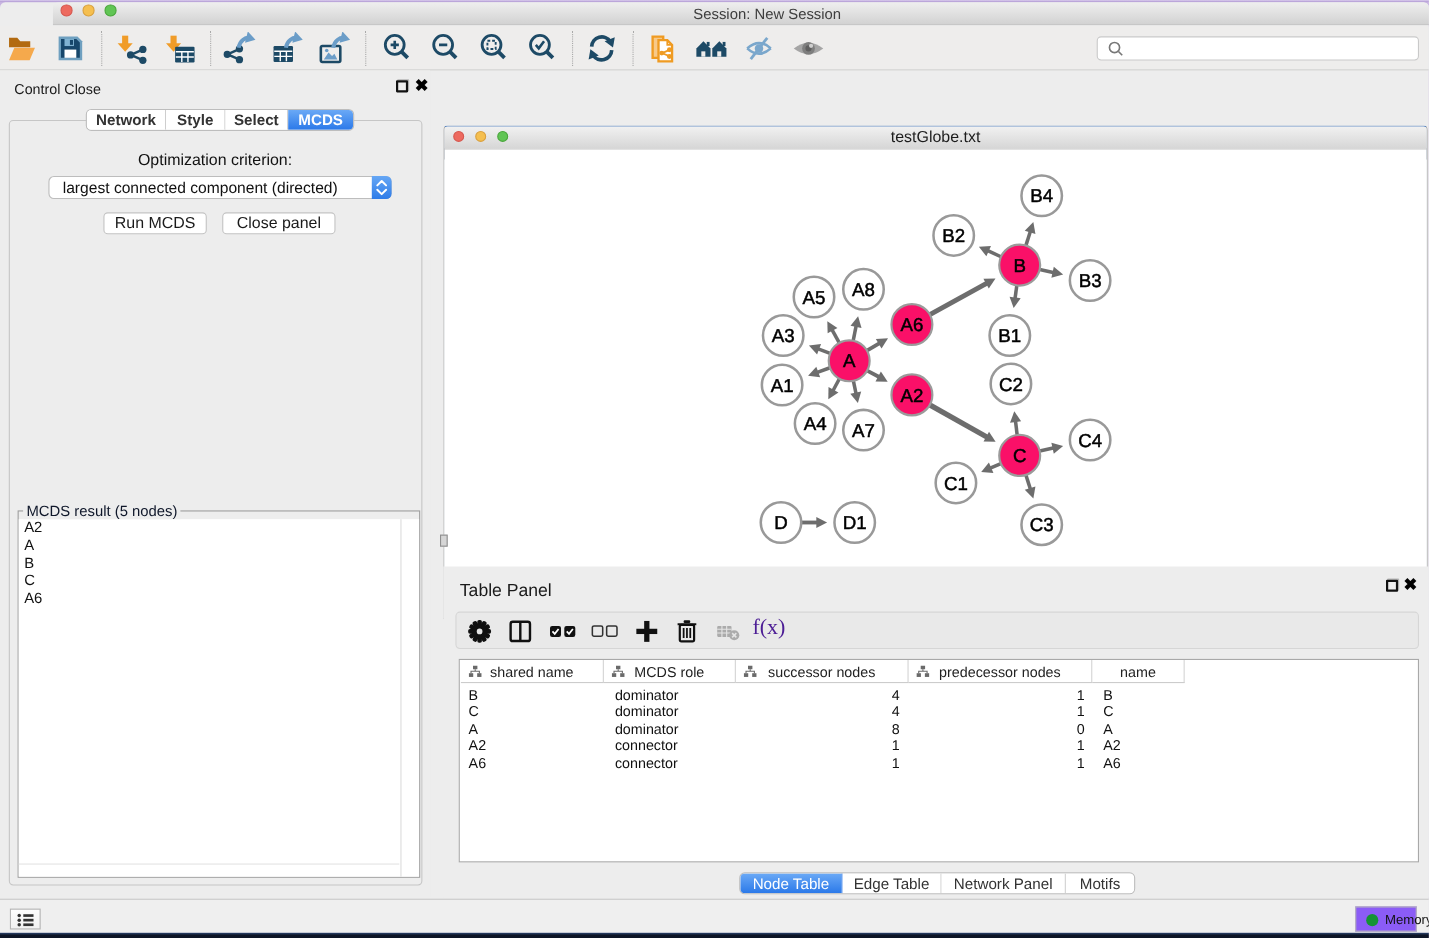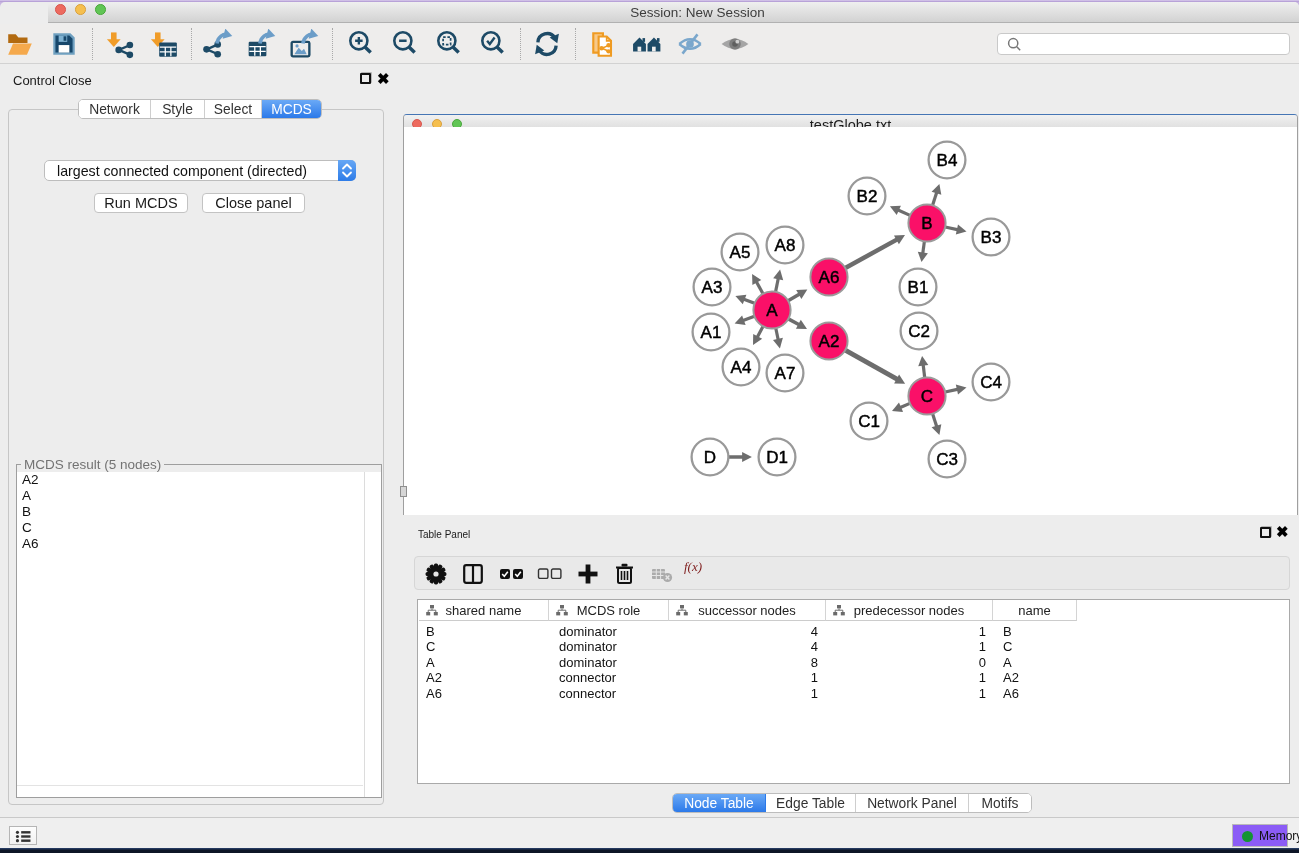--- a/index.html
+++ b/index.html
@@ -23,52 +23,52 @@
 #cpanel { position:absolute; left:0; top:62px; width:391px; height:752px; background:#ededed; }
 #cp-title { position:absolute; left:13px; top:9px; font-size:13px; color:#1a1a1a; }
 .float-ic { position:absolute; width:11px; height:11px; border:2px solid #111; border-radius:1px; box-shadow:1px -1px 0 #b5b5b5; }
 .close-ic { position:absolute; font-size:15px; font-weight:bold; color:#000; line-height:12px; }
 #cp-pane { position:absolute; left:8px; top:45px; width:376px; height:696px; border:1px solid #c6c6c6; border-radius:4px; background:#ededed; }
 
 .seg { position:absolute; display:flex; height:20px; border:1px solid #bdbdbd; border-radius:5px; background:#fff; overflow:hidden; font-size:13.8px; color:#333; }
 .seg div { display:flex; align-items:center; justify-content:center; height:100%; border-right:1px solid #cecece; background:#fff; }
 .seg div:last-child { border-right:none; }
 .seg div.sel { background:linear-gradient(#6aa9f6,#2b79e9); color:#fff; border-right-color:#2b79e9; }
-#cp-tabs { left:78px; top:35px; }
+#cp-tabs { left:78px; top:35px;font-weight:bold; }
 #optlabel { position:absolute; left:0; top:74px; width:391px; text-align:center; font-size:14.5px; color:#111; }
 #combo { position:absolute; left:44px; top:96px; width:312px; height:21px; background:#fff; border:1px solid #bdbdbd; border-radius:5px; }
 #combo .ctext { position:absolute; left:12px; top:2px; font-size:14.2px; color:#111; }
 #combo .spin { position:absolute; right:-1px; top:-1px; width:18px; height:21px; background:linear-gradient(#66a7f5,#2e7ce8); border-radius:0 5px 5px 0; }
 #combo .spin svg { position:absolute; left:3px; top:3px; }
 .btn { position:absolute; height:20px; background:#fff; border:1px solid #c3c3c3; border-radius:4px; font-size:14.5px; color:#1a1a1a; text-align:center; line-height:19px; }
 #btn-run { left:94px; top:129px; width:94px; }
 #btn-close { left:202px; top:129px; width:103px; }
 
 #mcds-fs { position:absolute; left:16px; top:393px; width:366px; height:341px; }
 #mcds-border { position:absolute; left:0; top:7px; width:366px; height:334px; border:1px solid #9e9e9e; }
-#mcds-label { position:absolute; left:5px; top:0; background:#ededed; padding:0 3px; font-size:13.5px; color:#737373;text-align:right; }
+#mcds-label { position:absolute; left:5px; top:0; background:#ededed; padding:0 3px; font-size:13.5px; color:#0f172a;text-align:right; }
 #mcds-list { position:absolute; left:1px; top:15px; width:364px; height:325px; background:#fff; font-size:13.5px; color:#111; }
 #mcds-list .it { padding-left:5px; height:16px; line-height:16px; }
 #mcds-vtrack { position:absolute; right:17px; top:15px; width:0; height:325px; border-left:1px solid #dcdcdc; }
 #mcds-htrack { position:absolute; left:1px; bottom:12px; width:346px; height:0; border-top:1px solid #e3e3e3; }
 
 #gwin { position:absolute; left:403px; top:64px; width:895px; height:449px; border:1px solid #9f9f9f; border-top:1px solid #4575b4; border-radius:4px 4px 0 0; background:#fff; box-shadow:inset 0 0 0 0.5px rgba(70,117,180,0.35);margin-top:48px; }
 #gwin-title { position:absolute; left:0; top:0; width:100%; height:21px; background:linear-gradient(#f1f1f1,#d6d6d6); border-bottom:1px solid #9e9e9e; border-radius:3px 3px 0 0; }
 #gwin-title .t-red { left:8px; background:#ed6a5f; border:1px solid #d65850; }
 #gwin-title .t-yel { left:28px; background:#f5bf4f; border:1px solid #d9a03e; }
 #gwin-title .t-grn { left:48px; background:#61c555; border:1px solid #4aa73c; }
 #gwin-title .tl { width:10px; height:10px; top:4px; }
 #gwin-titletext { position:absolute; top:2px; width:100%; text-align:center; font-size:14.5px; color:#1c1c1c; }
-#gcanvas { position:absolute; left:0; top:12px; width:893px; height:536px; background:#fff; }
+#gcanvas { position:absolute; left:0; top:30px; width:893px; height:536px; background:#fff; }
 #lhandle { position:absolute; left:-4px; top:371px; width:7px; height:11px; background:#d6d6d6; border:1px solid #8f8f8f; }
 #bhandle { position:absolute; left:443px; bottom:-4px; width:11px; height:7px; background:#d6d6d6; border:1px solid #8f8f8f; }
 #grip { position:absolute; right:1px; bottom:1px; width:13px; height:13px; }
 
 #tpanel { position:absolute; left:403px; top:513px; width:896px; height:301px; background:#ededed; }
-#tp-title { position:absolute; left:15px; top:14px; font-size:10px; color:#1a1a1a; }
+#tp-title { position:absolute; left:15px; top:14px; font-size:16px; color:#1a1a1a; }
 #tp-toolbar { position:absolute; left:11px; top:41px; width:876px; height:34px; background:#e9e9e9; border:1px solid #d6d6d6; border-radius:4px; }
 .tpi { position:absolute; top:4px; }
 #tp-table { position:absolute; left:14px; top:84px; width:873px; height:185px; background:#fff; border:1px solid #a9a9a9; }
 #tp-header { position:absolute; left:1px; top:0px; height:21px; display:flex; font-size:13px; color:#222; }
 #tp-header .hc { position:relative; height:21px; border-right:1px solid #d4d4d4; border-bottom:1px solid #cccccc; display:flex; align-items:center; justify-content:center; }
 #tp-header .hc svg { position:absolute; left:7px; top:5px; }
 .trow { position:absolute; font-size:13px; color:#111; height:16px; line-height:16px; }
 
 #tp-tabs { left:269px; top:278px; }
 
@@ -237,20 +237,21 @@
     <div id="cp-title">Control Close</div>
     <span class="float-ic" style="left:360px;top:9px"></span>
       <span class="close-ic" style="left:377px;top:9px">✖</span>
     <div id="cp-pane"></div>
     <div class="seg" id="cp-tabs">
       <div style="width:72px">Network</div>
         <div style="width:54px">Style</div>
         <div style="width:57px">Select</div>
         <div class="sel" style="width:59px">MCDS</div>
     </div>
+    <div id="optlabel">Optimization criterion:</div>
     <div id="combo">
       <div class="ctext">largest connected component (directed)</div>
       <div class="spin">
           <svg width="12" height="15" viewBox="0 0 12 15">
             <polyline points="2,5.5 6,1.5 10,5.5" fill="none" stroke="#fff" stroke-width="1.8" stroke-linecap="round" stroke-linejoin="round"></polyline>
             <polyline points="2,9.5 6,13.5 10,9.5" fill="none" stroke="#fff" stroke-width="1.8" stroke-linecap="round" stroke-linejoin="round"></polyline>
           </svg>
         </div>
     </div>
     <div class="btn" id="btn-run">Run MCDS</div>
@@ -434,21 +435,21 @@
             <line x1="3" y1="14.5" x2="16" y2="14.5"></line>
             <line x1="7.3" y1="8" x2="7.3" y2="18"></line>
             <line x1="11.6" y1="8" x2="11.6" y2="18"></line>
           </g>
           <circle cx="18.5" cy="16.5" r="4.6" fill="#ababab"></circle>
           <g stroke="#e5e5e5" stroke-width="1.4">
             <line x1="16.6" y1="14.6" x2="20.4" y2="18.4"></line>
             <line x1="20.4" y1="14.6" x2="16.6" y2="18.4"></line>
           </g>
         </svg>
-<div style="position:absolute;left:269px;top:2px;font-family:'Liberation Serif',serif;font-style:italic;font-size:13px;color:#7f1d1d">f(x)</div>
+<div style="position:absolute;left:269px;top:2px;font-family:'Liberation Serif',serif;font-size:20px;color:#4c1d95">f(x)</div>
     </div>
     <div id="tp-table">
       <div id="tp-header">
         <div class="hc" style="width:130px">
             <svg width="12" height="11" viewBox="0 0 12 11">
               <rect x="4" y="0" width="4" height="3.4" fill="#6a6a6a"></rect>
               <rect x="0.2" y="7" width="4" height="3.4" fill="#6a6a6a"></rect>
               <rect x="7.8" y="7" width="4" height="3.4" fill="#6a6a6a"></rect>
               <path d="M6,3.4 L6,5.2 M2.2,7 L2.2,5.2 L9.8,5.2 L9.8,7" stroke="#6a6a6a" fill="none" stroke-width="1"></path>
             </svg>

